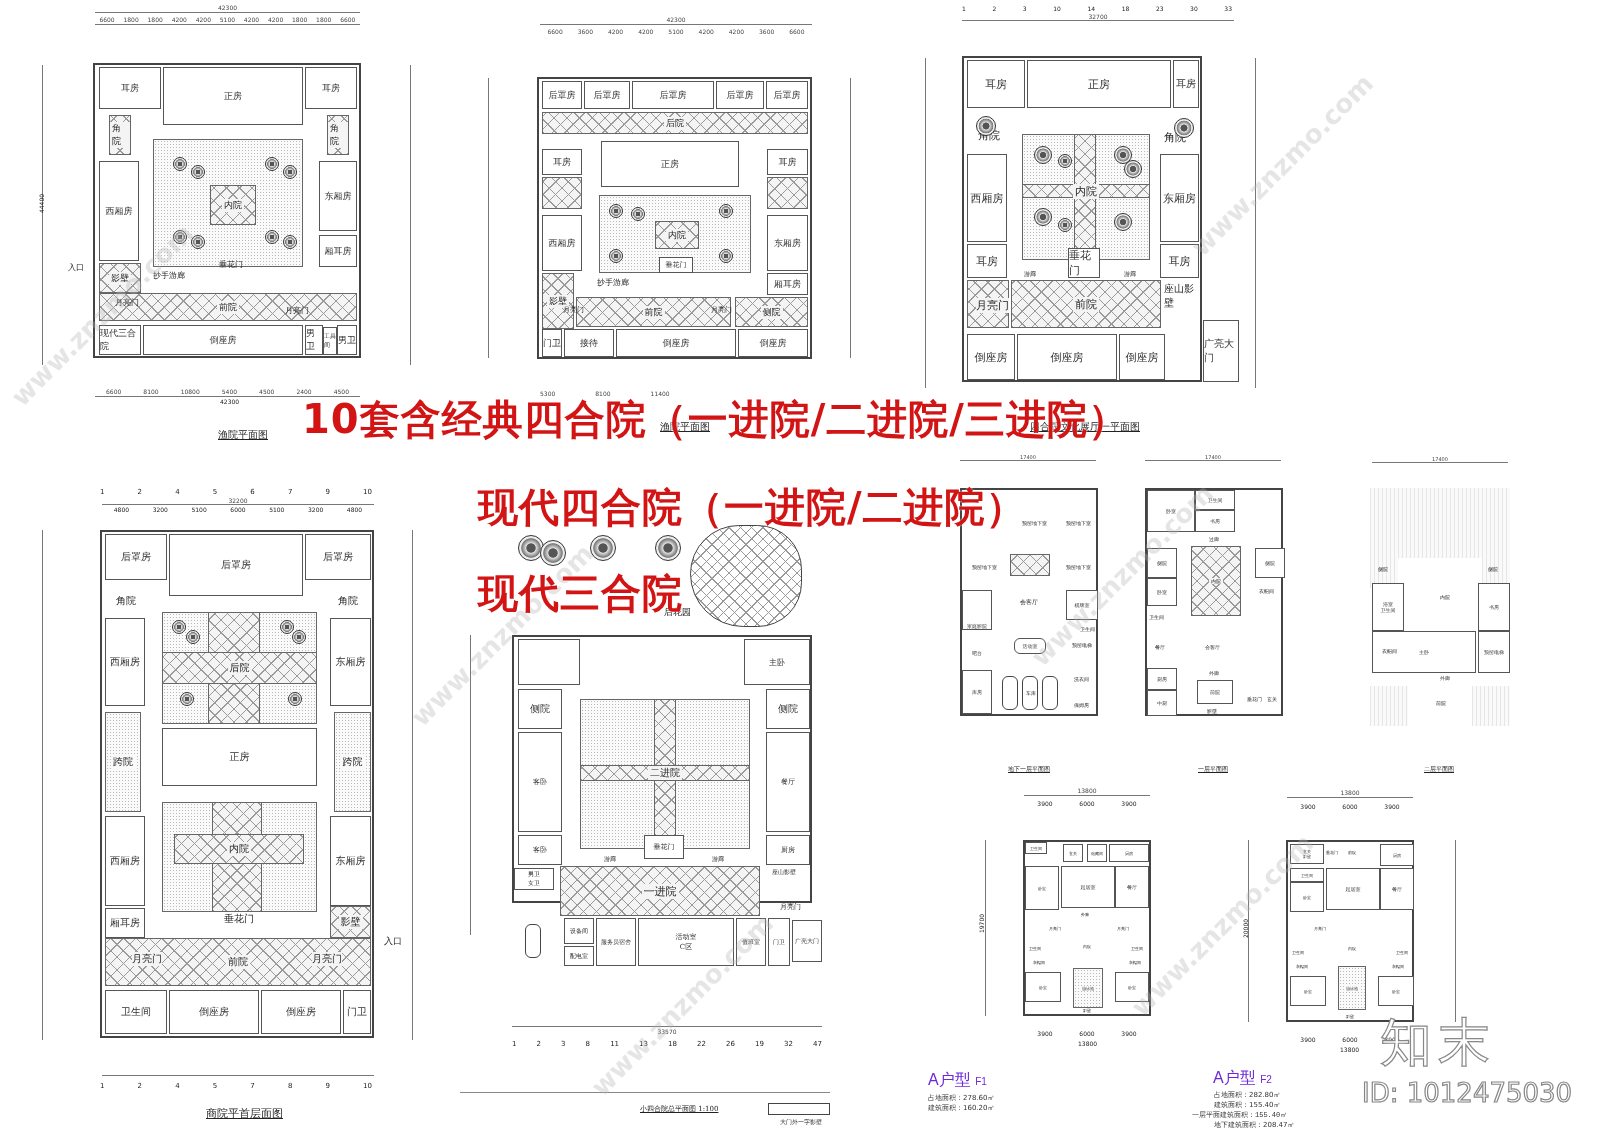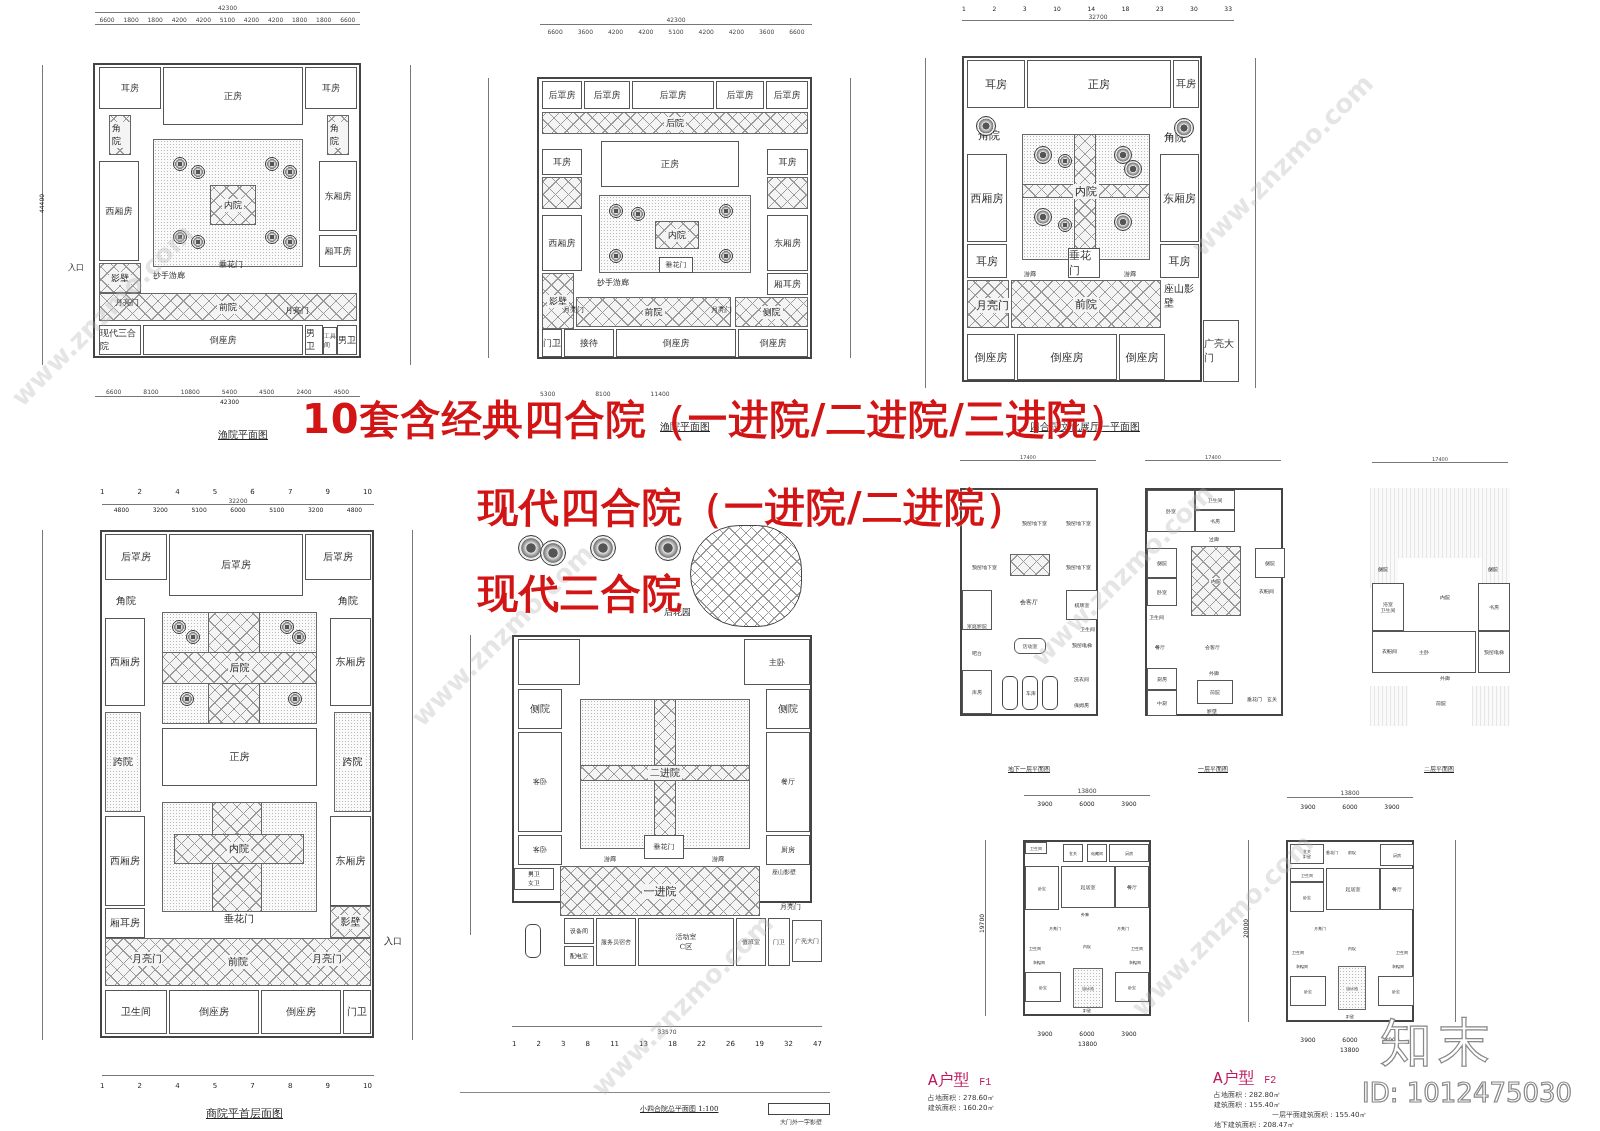--- a/index.html
+++ b/index.html
@@ -13,21 +13,21 @@
     display:flex;align-items:center;justify-content:center;font-size:9px;font-family:"DejaVu Serif",serif;}
   .court.dots{background-image:radial-gradient(#bbb 0.8px,transparent 0.9px);background-size:3px 3px;background-color:#fafafa;}
   .court span{background:#f4f4f4;padding:0 2px;}
   .dim{position:absolute;border-top:1px solid #777;font-size:6px;color:#444;text-align:center;}
   .dimv{position:absolute;border-left:1px solid #777;}
   .caption{position:absolute;font-size:10px;font-family:"DejaVu Serif",serif;text-decoration:underline;color:#222;white-space:nowrap;}
   .tree{position:absolute;width:14px;height:14px;border-radius:50%;border:1.5px solid #333;background:radial-gradient(circle,#555 0 25%,#ddd 30%,#777 55%,#eee 60%);box-sizing:border-box;}
   .headline{position:absolute;color:#d21414;font-family:"DejaVu Sans",sans-serif;font-weight:bold;white-space:nowrap;letter-spacing:1px;text-shadow:0 0 2px #fff;}
   .wm{position:absolute;color:rgba(180,180,180,0.35);font-size:26px;font-weight:bold;transform:rotate(-45deg);white-space:nowrap;font-family:"DejaVu Sans",sans-serif;pointer-events:none;}
   .brand{position:absolute;font-family:"DejaVu Sans",sans-serif;color:#fff;-webkit-text-stroke:1.2px #888;white-space:nowrap;}
-  .label-big{position:absolute;font-family:Liberation Mono, monospace;font-size:16px;color:#be185d;}
+  .label-big{position:absolute;font-family:Liberation Sans, sans-serif;font-size:16px;color:#6d28d9;}
   .stat{position:absolute;font-size:7px;color:#333;white-space:nowrap;}
   .car{position:absolute;width:16px;height:34px;border:1.5px solid #444;border-radius:6px;box-sizing:border-box;}
   .roof{position:absolute;background:repeating-linear-gradient(90deg,#e6e6e6 0 1px,#fafafa 1px 4px);}
 </style>
 </head>
 <body>
 
 <div>
   <div class="dim" style="left:95px;top:12px;width:265px;"><span style="position:relative;top:-9px;">42300</span></div>
   <div class="dim" style="left:95px;top:24px;width:265px;height:22px;"></div>
@@ -733,21 +733,21 @@
   </div>
   <div class="abs" style="left:1287px;top:1036px;width:126px;display:flex;justify-content:space-around;font-size:6px;">
     <span>3900</span>
       <span>6000</span>
       <span>3900</span>
   </div>
   <div class="abs" style="left:1340px;top:1046px;font-size:6px;">13800</div>
   <div class="label-big" style="left:1213px;top:1068px;"><span>A户型</span> <span style="font-size:10px;">F2</span></div>
   <div class="stat" style="left:1214px;top:1090px;">占地面积：282.80㎡</div>
   <div class="stat" style="left:1214px;top:1100px;">建筑面积：155.40㎡</div>
-  <div class="stat" style="left:1272px;top:1110px;">一层平面建筑面积：155.40㎡</div>
+  <div class="stat" style="left:1192px;top:1110px;font-family:Liberation Mono, monospace;">一层平面建筑面积：155.40㎡</div>
   <div class="stat" style="left:1214px;top:1120px;">地下建筑面积：208.47㎡</div>
 </div>
 
 <div class="wm" style="left:-20px;top:300px;">www.znzmo.com</div>
 <div class="wm" style="left:380px;top:620px;">www.znzmo.com</div>
 <div class="wm" style="left:1160px;top:150px;">www.znzmo.com</div>
 <div class="wm" style="left:1000px;top:560px;">www.znzmo.com</div>
 <div class="wm" style="left:1100px;top:910px;">www.znzmo.com</div>
 <div class="wm" style="left:560px;top:990px;">www.znzmo.com</div>
 

